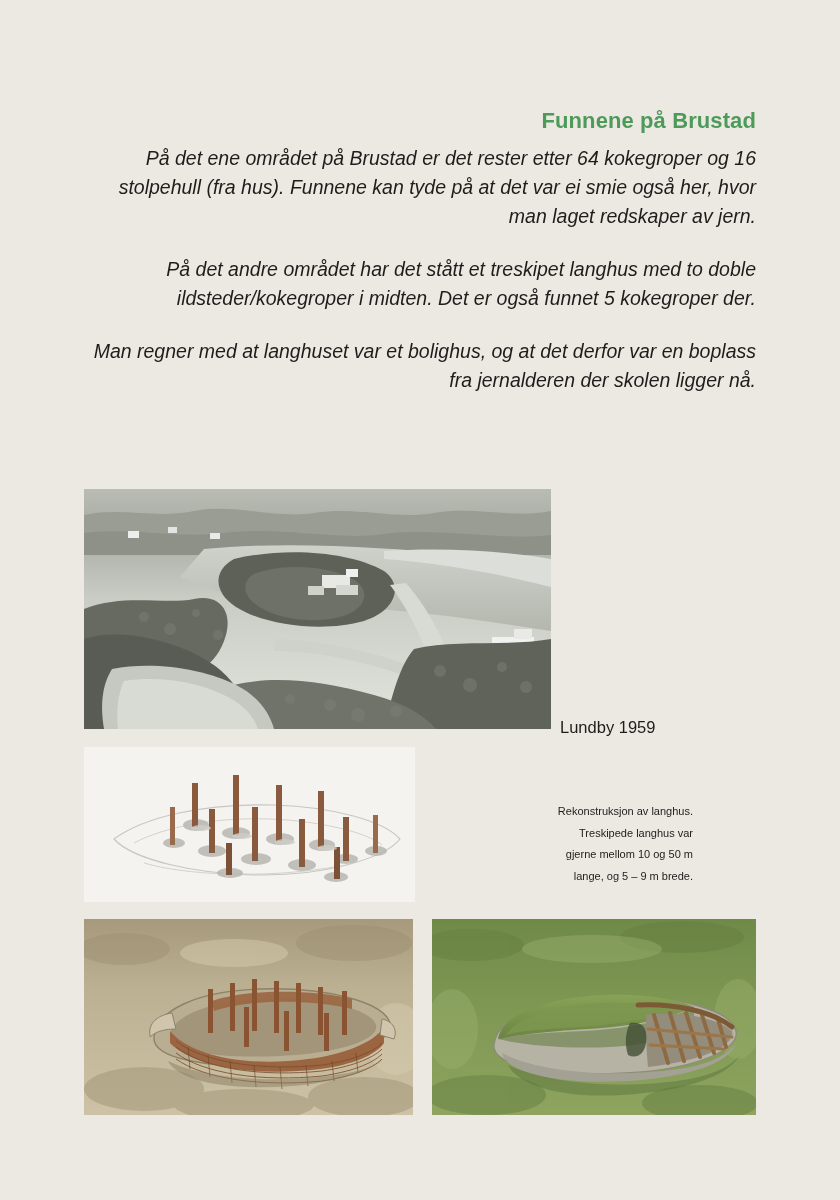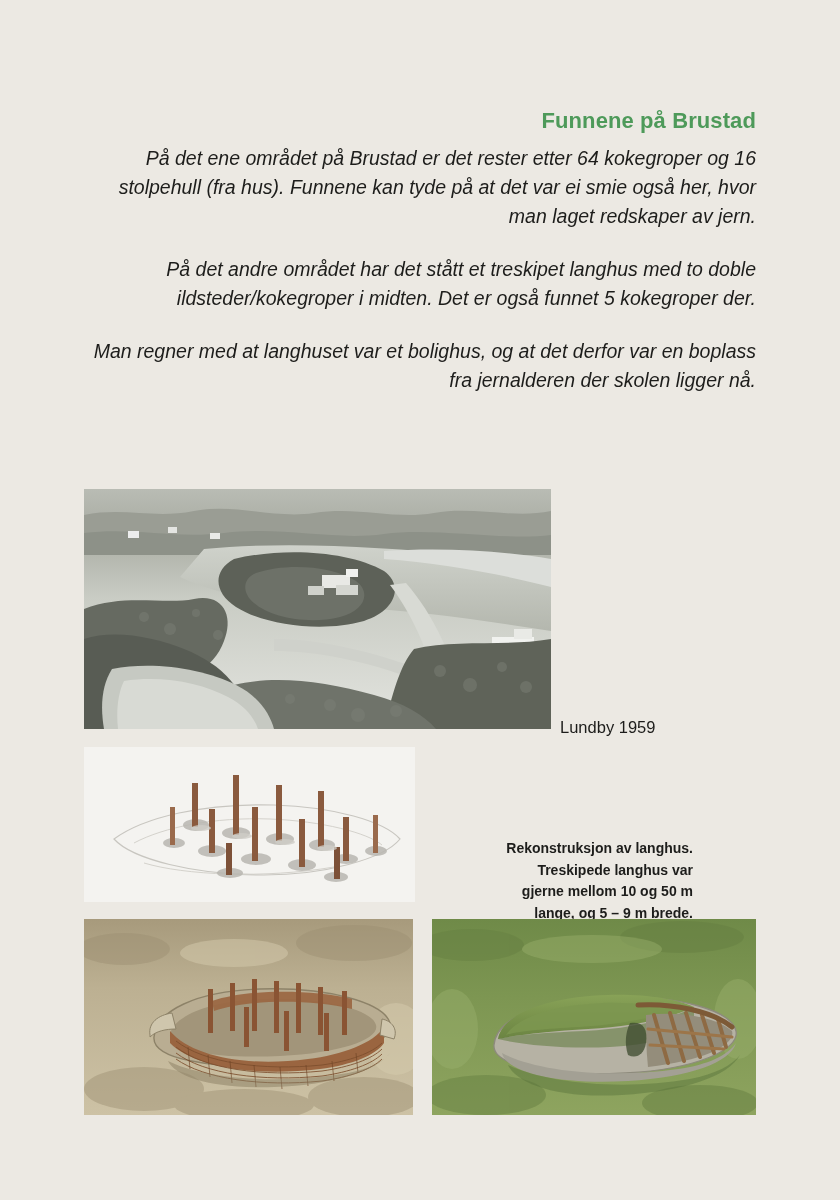--- a/index.html
+++ b/index.html
@@ -72,27 +72,26 @@
     width: 331px;
     height: 155px;
     overflow: hidden;
     background: #f2f1ee;
   }
   .recon-canvas { width: 100%; height: 100%; display: block; }
 
   .caption-recon {
     position: absolute;
     left: 433px;
-    top: 838px;
+    top: 801px;
     width: 260px;
-    font-size: 14px;
+    font-size: 11px;
     line-height: 21.5px;
     color: #1d1d1b;
     white-space: pre-line;
-    font-weight: bold;
   }
 
   .fig-wattle {
     position: absolute;
     left: 84px;
     top: 919px;
     width: 329px;
     height: 196px;
     overflow: hidden;
     background: #b8ab8f;

